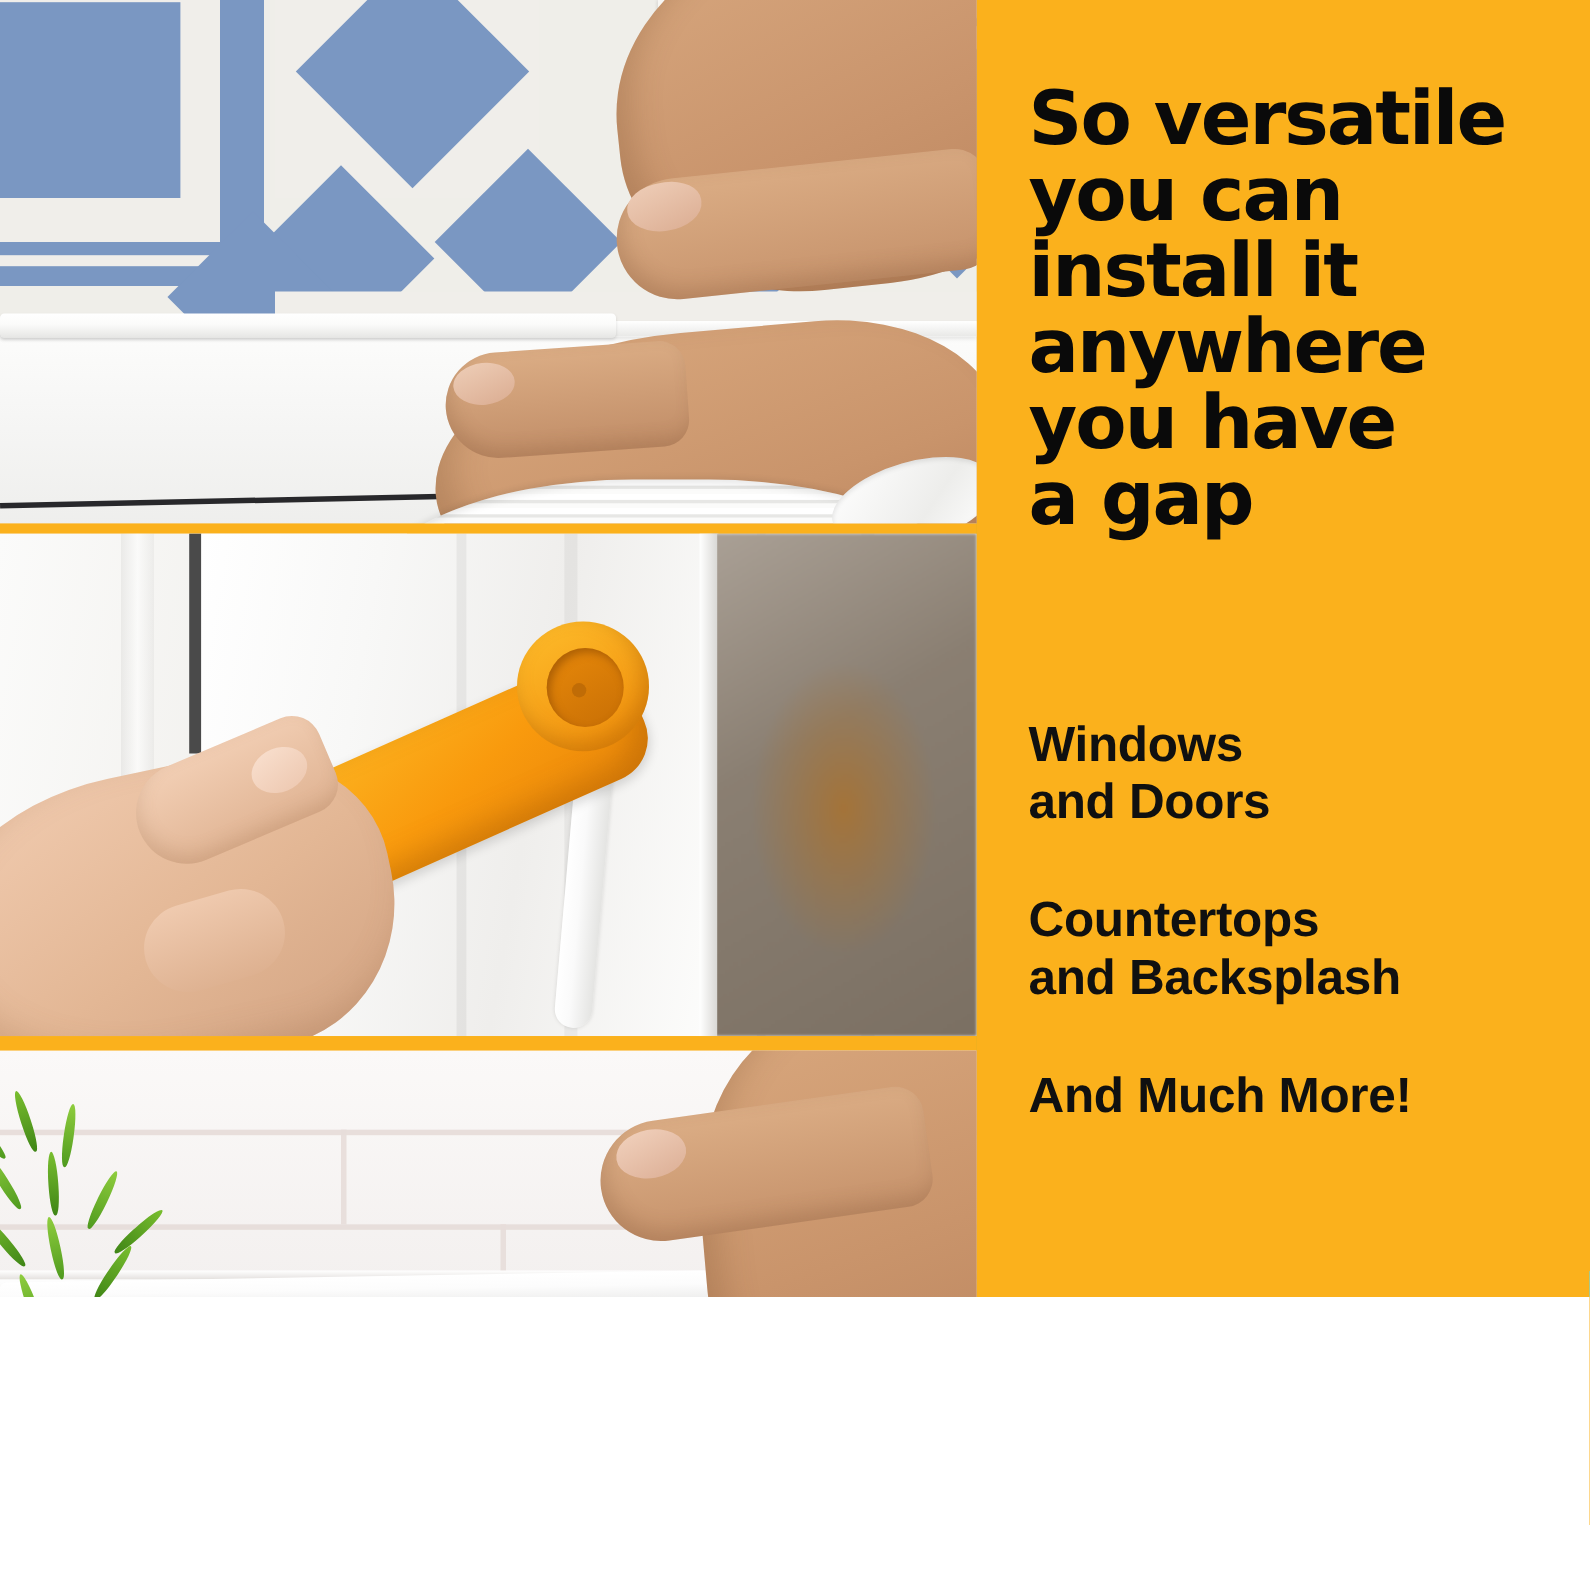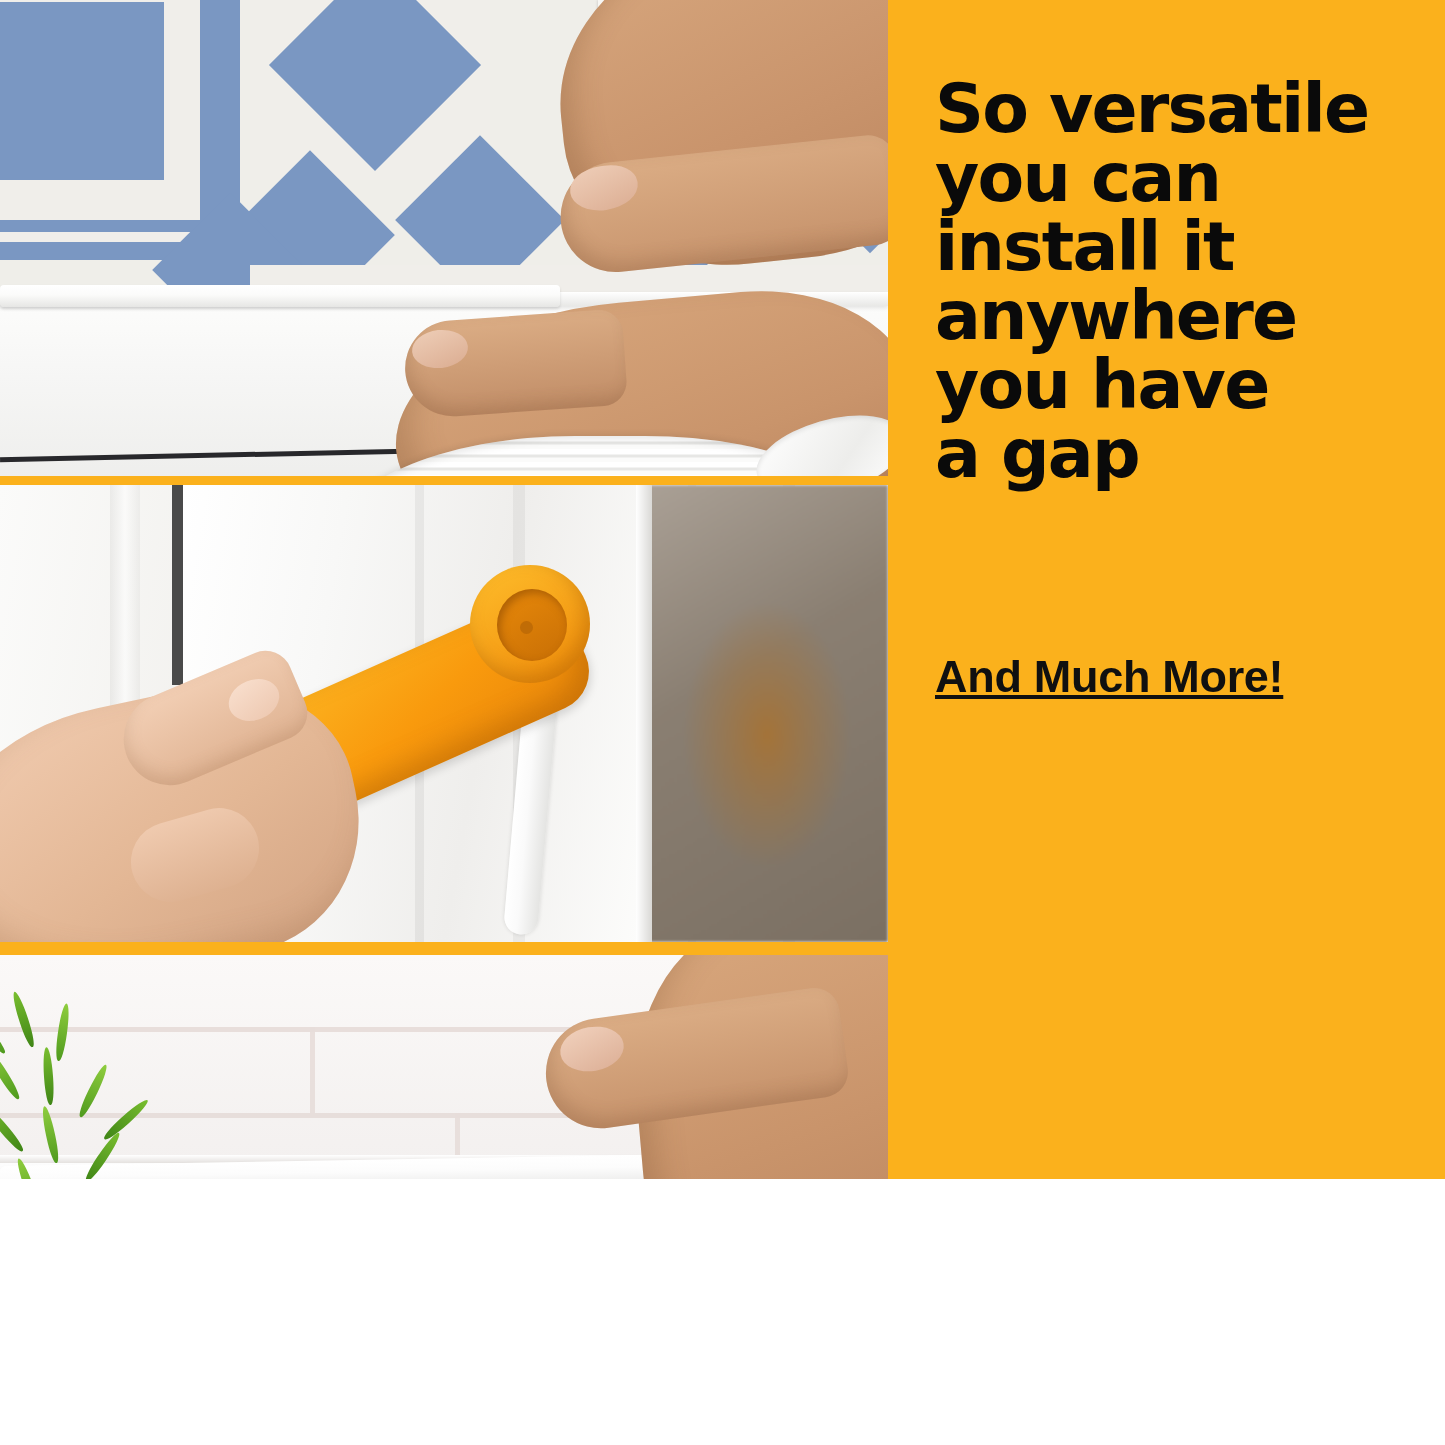--- a/index.html
+++ b/index.html
@@ -300,21 +300,21 @@
   .bullet{
     color:#101010;
     font-family:"Liberation Sans",sans-serif;
     font-weight:700;
     font-size:45px;
     line-height:1.16;
     letter-spacing:-.3px;
     white-space:pre-line;
     margin-bottom:55px;
   }
-  .bullet:last-child{margin-bottom:0;text-decoration:underline;}
+  .bullet:last-child{margin-bottom:0;}
 </style>
 </head>
 <body>
 
 <div class="canvas">
 
   <div class="photo-col">
 
     <div class="photo photo-1">
       <div class="p1-bg"></div>
@@ -441,17 +441,21 @@
 
   <div class="panel">
     <div class="headline">So versatile
 you can
 install it
 anywhere
 you have
 a gap</div>
 
     <div class="bullets">
+      <div class="bullet">Windows
+and Doors</div>
+      <div class="bullet">Countertops
+and Backsplash</div>
       <div class="bullet">And Much More!</div>
     </div>
   </div>
 
 </div>
 
 </body></html>

